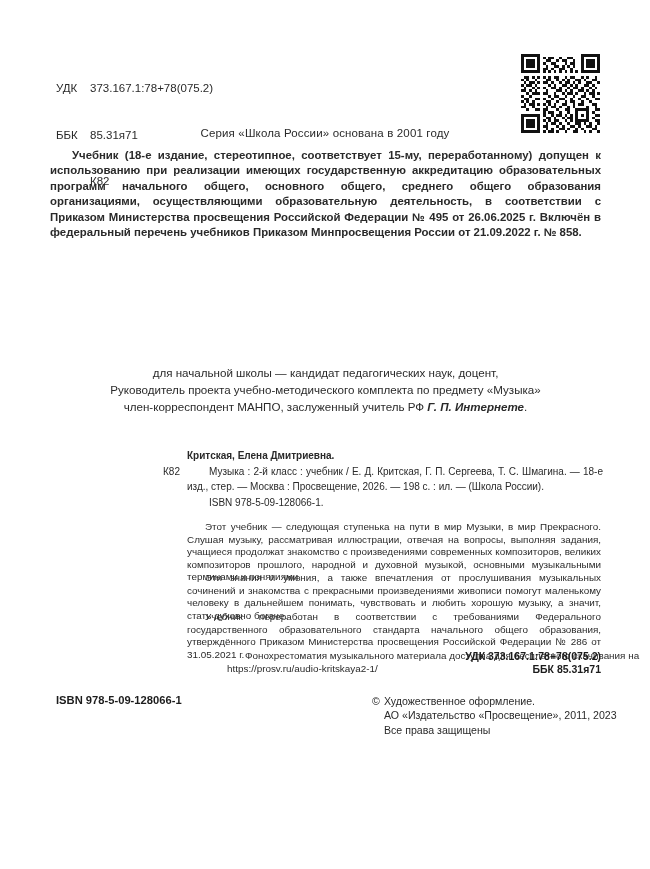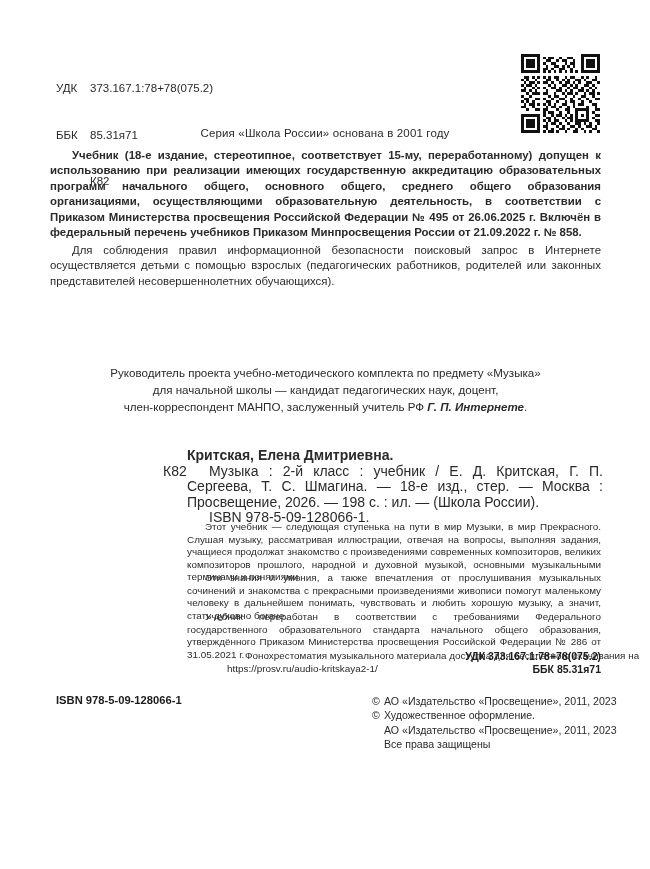--- a/index.html
+++ b/index.html
@@ -105,21 +105,21 @@
     font-weight: bold;
     font-style: italic;
   }
 
   
   .bib {
     position: absolute;
     left: 163px;
     top: 448px;
     width: 440px;
-    font-size: 14px;
+    font-size: 10px;
     line-height: 15.6px;
   }
   .bib-author {
     font-weight: bold;
     margin-left: 24px;
   }
   .bib-body {
     position: relative;
     text-align: justify;
   }
@@ -445,26 +445,25 @@
         <rect x="25" y="28" width="1" height="1"></rect>
           <rect x="28" y="28" width="1" height="1"></rect>
       </g>
     </svg>
   </div>
 
   <div class="series-line">Серия «Школа России» основана в 2001 году</div>
 
   <div class="para p1">Учебник (18-е издание, стереотипное, соответствует 15-му, переработанному) допущен к использованию при реализации имеющих государственную аккредитацию образовательных программ начального общего, основного общего, среднего общего образования организациями, осуществляющими образовательную деятельность, в соответствии с Приказом Министерства просвещения Российской Федерации № 495 от 26.06.2025 г. Включён в федеральный перечень учебников Приказом Минпросвещения России от 21.09.2022 г. № 858.</div>
 
-  <div class="para p2">Для соблюдения правил информационной безопасности поисковый запрос в Интернете осуществляется детьми с помощью взрослых (педагогических работников, родителей или законных представителей несовершеннолетних обучающихся).</div>
 
 
   <div class="leader">
+    <div>для начальной школы — кандидат педагогических наук, доцент,</div>
     <div>Руководитель проекта учебно-методического комплекта по предмету «Музыка»</div>
-    <div>для начальной школы — кандидат педагогических наук, доцент,</div>
     <div><span>член-корреспондент МАНПО, заслуженный учитель РФ </span><b>Г. П. Интернете</b><span>.</span></div>
   </div>
 
   <div class="bib">
     <div class="bib-author">Критская, Елена Дмитриевна.</div>
     <div class="bib-body">
       <span class="bib-marker">К82</span>
       <div class="bib-desc">Музыка : 2-й класс : учебник / Е. Д. Критская, Г. П. Сергеева, Т. С. Шмагина. — 18-е изд., стер. — Москва : Просвещение, 2026. — 198 с. : ил. — (Школа России).</div>
       <div class="bib-isbn">ISBN 978-5-09-128066-1.</div>
     </div>
@@ -479,19 +478,18 @@
   </div>
 
   <div class="udk-bottom">
     <div>УДК 373.167.1:78+78(075.2)</div>
     <div>ББК 85.31я71</div>
   </div>
 
   <div class="isbn-foot">ISBN 978-5-09-128066-1</div>
 
   <div class="copyright">
-    <span class="copy-line"><span class="copy-sym">©</span><span>АО «Издательство «Просвещение», 2011, 2023</span></span>
     <span class="copy-line"><span class="copy-sym">©</span><span>Художественное оформление.</span></span>
     <span class="copy-line indent">АО «Издательство «Просвещение», 2011, 2023</span>
     <span class="copy-line indent">Все права защищены</span>
   </div>
 
 </div>
 
 </body></html>

